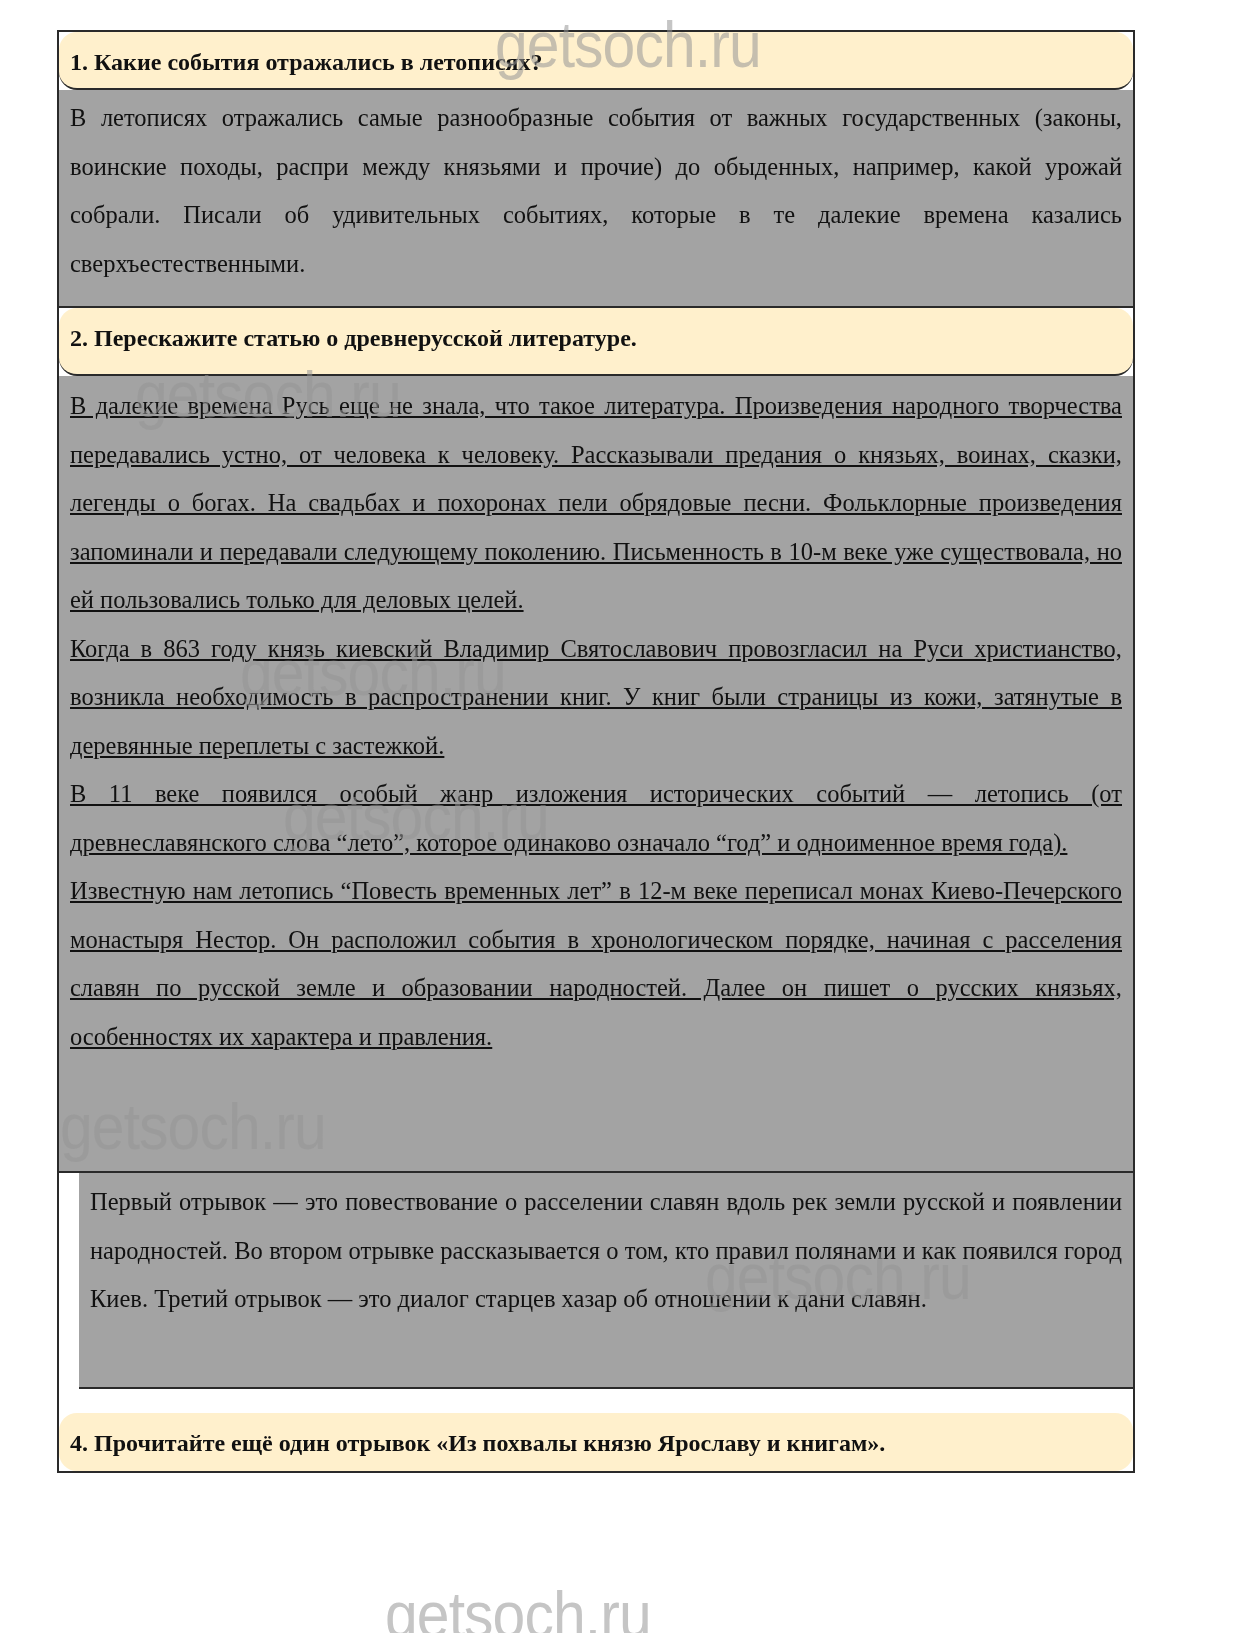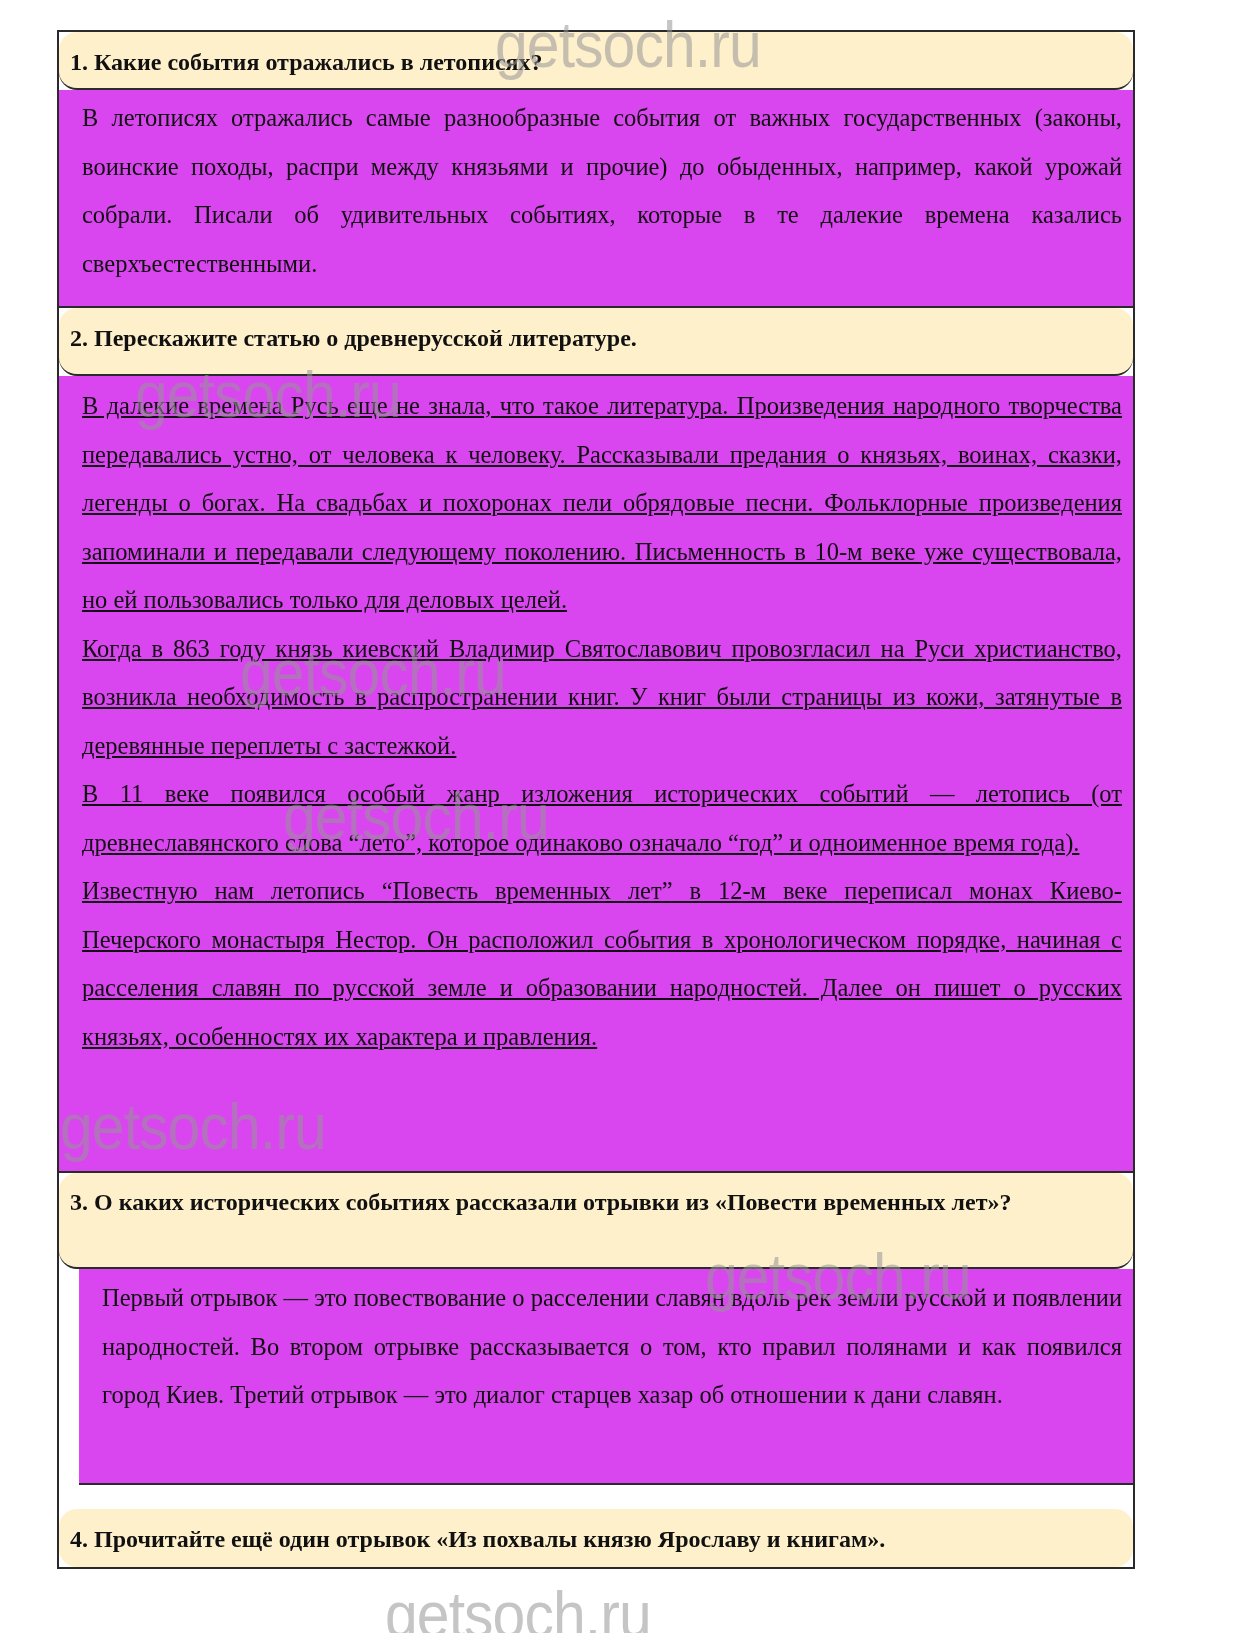--- a/index.html
+++ b/index.html
@@ -14,24 +14,24 @@
     background: #fff0cc;
     font-weight: bold;
     font-size: 24px;
     line-height: 38px;
     padding: 10px 11px 10px 11px;
     text-align: justify;
     border-bottom: 2px solid #2a2a2a;
     border-radius: 18px;
   }
   .a {
-    background: #d946ef;
+    background: #a3a3a3;
     font-size: 24.5px;
     line-height: 48.5px;
-    padding: 6px 11px 10px 23px;
+    padding: 6px 11px 10px 11px;
     text-align: justify;
     border-bottom: 2px solid #2a2a2a;
   }
   .a p { margin: 0; text-align: justify; }
   .block:last-child .q { border-bottom: none; margin-top: 24px; }
   #q1 { height: 58px; box-sizing: border-box; padding-top: 11px; }
   #a1 { height: 218px; box-sizing: border-box; padding-top: 4px; }
   #q2 { height: 68px; box-sizing: border-box; padding-top: 11px; }
   #a2 { height: 797px; box-sizing: border-box; padding-top: 6px; text-decoration: underline; }
   #q3 { height: 96px; box-sizing: border-box; padding-top: 10px; }
@@ -62,21 +62,20 @@
   <div class="block">
     <div class="q" id="q2">2. Перескажите статью о древнерусской литературе.</div>
     <div class="a" id="a2">
       <p>В далекие времена Русь еще не знала, что такое литература. Произведения народного творчества передавались устно, от человека к человеку. Рассказывали предания о князьях, воинах, сказки, легенды о богах. На свадьбах и похоронах пели обрядовые песни. Фольклорные произведения запоминали и передавали следующему поколению. Письменность в 10-м веке уже существовала, но ей пользовались только для деловых целей.</p>
       <p>Когда в 863 году князь киевский Владимир Святославович провозгласил на Руси христианство, возникла необходимость в распространении книг. У книг были страницы из кожи, затянутые в деревянные переплеты с застежкой.</p>
       <p>В 11 веке появился особый жанр изложения исторических событий — летопись (от древнеславянского слова “лето”, которое одинаково означало “год” и одноименное время года).</p>
       <p>Известную нам летопись “Повесть временных лет” в 12-м веке переписал монах Киево-Печерского монастыря Нестор. Он расположил события в хронологическом порядке, начиная с расселения славян по русской земле и образовании народностей. Далее он пишет о русских князьях, особенностях их характера и правления.</p>
     </div>
   </div>
   <div class="block">
-    <div class="q" id="q3">3. О каких исторических событиях рассказали отрывки из «Повести временных лет»?</div>
     <div class="a" id="a3">
       <p>Первый отрывок — это повествование о расселении славян вдоль рек земли русской и появлении народностей. Во втором отрывке рассказывается о том, кто правил полянами и как появился город Киев. Третий отрывок — это диалог старцев хазар об отношении к дани славян.</p>
     </div>
   </div>
   <div class="block">
     <div class="q" id="q4">4. Прочитайте ещё один отрывок «Из похвалы князю Ярославу и книгам».</div>
   </div>
 </div>
 
 <div class="wm" style="left:495px; top:8px;">getsoch.ru</div>

